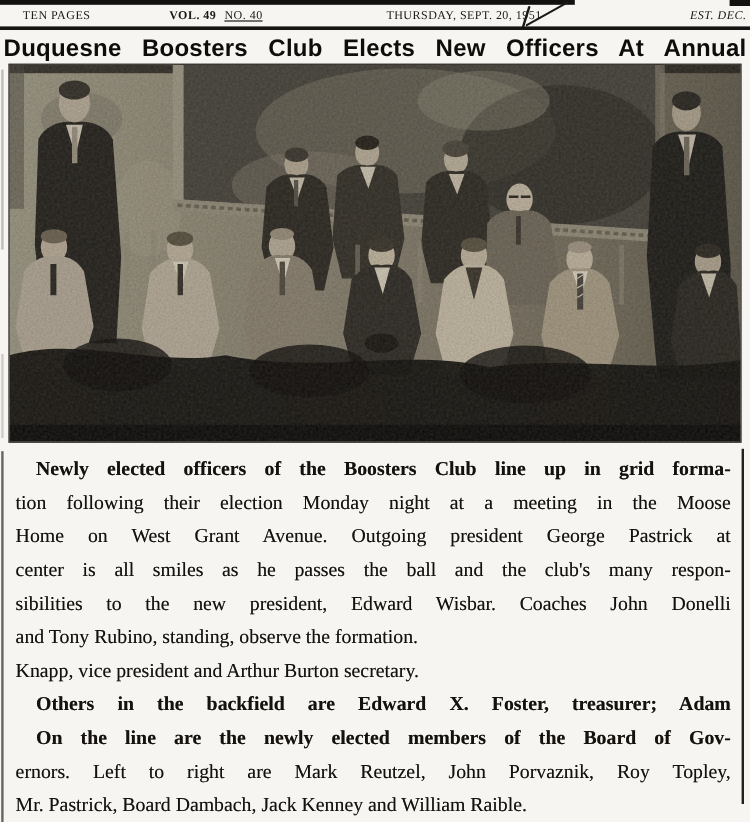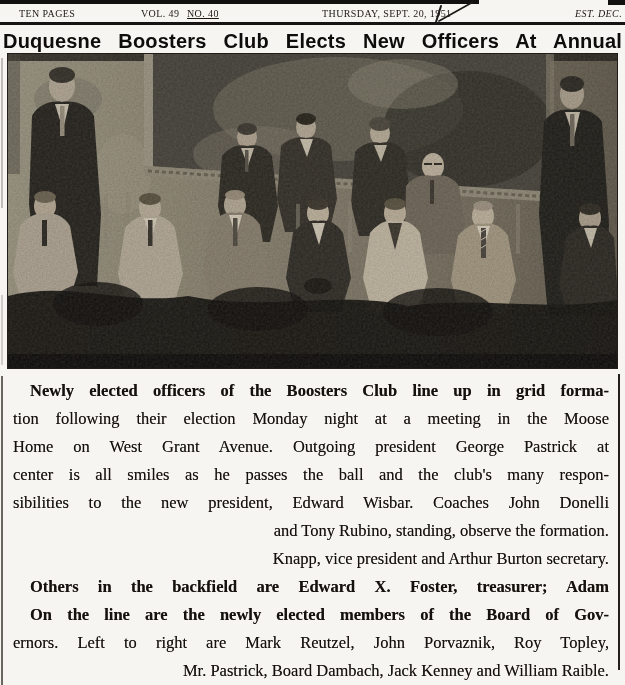--- a/index.html
+++ b/index.html
@@ -11,21 +11,21 @@
   }
   
   .rule-top-left{position:absolute;left:0;top:0;width:479px;height:4px;background:#121110;}
   .rule-top-right{position:absolute;left:608px;top:0;width:17px;height:5px;background:#121110;}
   .masthead{position:absolute;left:0;top:0;width:625px;height:38px;margin-left:11px;}
   .masthead span{
     position:absolute;top:8px;font-size:10px;letter-spacing:.4px;
     color:#1d1914;white-space:nowrap;font-family:"Liberation Serif", serif;
   }
   .m-pages{left:8px;}
-  .m-vol{left:130px;}
+  .m-vol{left:130px;font-weight:bold;}
   .m-no{left:176px;text-decoration:underline;}
   .m-date{left:311px;}
   .m-est{left:564px;font-style:italic;}
   .rule-under-masthead{position:absolute;left:0;top:22px;width:625px;height:2.6px;background:#171514;}
   .pen-mark{position:absolute;left:426px;top:0;width:52px;height:26px;}
   
   .headline{
     position:absolute;left:3px;top:29px;width:619px;height:25px;overflow:hidden;
     font-family:"Liberation Sans", sans-serif;font-weight:700;font-size:20px;line-height:25px;
     color:#0f0d0b;letter-spacing:.2px;
@@ -40,21 +40,21 @@
   .edge-mark-left{position:absolute;left:1px;top:58px;width:1.5px;height:150px;background:#5a554c;opacity:.35;}
   .edge-mark-left2{position:absolute;left:1px;top:295px;width:1.5px;height:70px;background:#5a554c;opacity:.25;}
   
   .cap-rule-left{position:absolute;left:1px;top:376px;width:2px;height:309px;background:#3a362f;opacity:.75;}
   .cap-rule-right{position:absolute;left:617.5px;top:374px;width:2.5px;height:296px;background:#23201b;}
   .caption{
     position:absolute;left:13px;top:377px;width:596px;
     font-size:16.5px;line-height:28px;color:#15120e;
     text-shadow:0 0 .5px rgba(22,18,14,.55);
   }
-  .cap-line{height:28px;overflow:hidden;white-space:nowrap;text-align:right;}
+  .cap-line{height:28px;overflow:hidden;white-space:nowrap;}
   .cap-line.j{white-space:normal;text-align:justify;text-align-last:justify;}
   .cap-line.indent{text-indent:17px;font-weight:bold;}
 </style>
 </head>
 <body>
 
 <div class="rule-top-left"></div>
 <div class="rule-top-right"></div>
 
 <div class="masthead">

